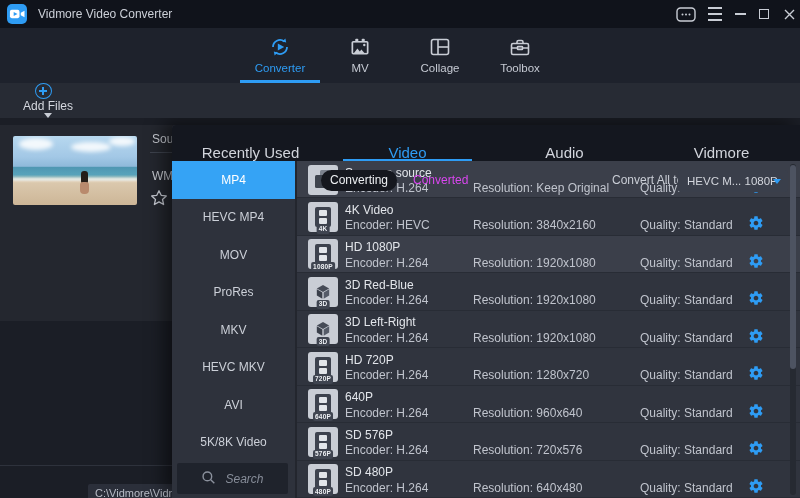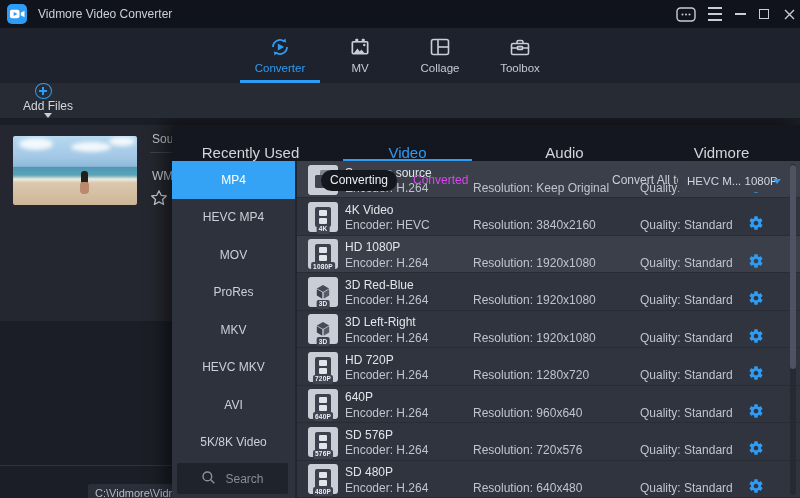--- a/index.html
+++ b/index.html
@@ -61,21 +61,21 @@
   .panel { position:absolute; left:172px; top:125px; width:628px; height:373px; background:#30343e; z-index:20; border-top-left-radius:4px; box-shadow:-8px -4px 18px rgba(0,0,0,.5); }
   .panel-header { position:absolute; left:0; top:0; width:628px; height:36px; background:#14171f; border-top-left-radius:4px; display:flex; }
   .panel-tab { position:relative; width:157px; height:36px; display:flex; align-items:flex-end; justify-content:center; color:#d2d5dc; font-size:15px; cursor:pointer; }
   .panel-tab.active { color:#2e9cf4; }
   .panel-tab.active .tab-underline { position:absolute; bottom:0; left:14px; width:129px; height:2.5px; background:#2e9cf4; }
 
   .panel-body { position:absolute; left:0; top:36px; width:628px; height:337px; }
   .sidebar { position:absolute; left:0; top:0; width:125px; height:337px; background:#2e323c; border-right:2px solid #23262e; }
   .side-item { height:37.5px; display:flex; align-items:center; justify-content:center; color:#ccd0d8; cursor:pointer; }
   .side-item.selected { background:#35a3f5; color:#ffffff; }
-  .side-search { position:absolute; left:5px; right:7px; top:302px; height:31px; background:#1f232c; border-radius:2px; display:flex; align-items:center; justify-content:center; gap:9px; color:#878d99; cursor:text; }
+  .side-search { position:absolute; left:5px; right:7px; top:302px; height:31px; background:#1f232c; border-radius:2px; display:flex; align-items:center; justify-content:center; gap:9px; color:#878d99; cursor:text;font-style:italic; }
 
   .preset-list { position:absolute; left:125px; top:0; width:503px; height:337px; overflow:hidden; }
   .preset-row { position:relative; height:37.44px; background:#30343e; border-bottom:1px solid #282c35; cursor:pointer; }
   .preset-row.hl { background:#3b3f4a; }
   .p-icon { position:absolute; left:11px; top:3.5px; width:30px; height:30px; background:#c9cdd5; border-radius:3px; }
   .p-badge { position:absolute; left:50%; transform:translateX(-50%); bottom:-2px; background:#3f4450; color:#eef0f4; font-size:6.5px; font-weight:bold; line-height:8px; padding:0.5px 2px; border-radius:2px; white-space:nowrap; letter-spacing:.2px; }
   .film-glyph { position:absolute; left:7px; top:5px; width:16px; height:20px; background:#3d424e; border-radius:2px; display:flex; flex-direction:column; align-items:center; justify-content:center; gap:2px; }
   .film-glyph i { display:block; width:8px; height:6px; background:#e2e5ea; border-radius:1px; }
   .copy-back { position:absolute; left:12px; top:5px; width:11px; height:13px; background:#7d838f; border-radius:1.5px; }
   .copy-front { position:absolute; left:7px; top:10px; width:11px; height:13px; background:#3f444e; border-radius:1.5px; }

